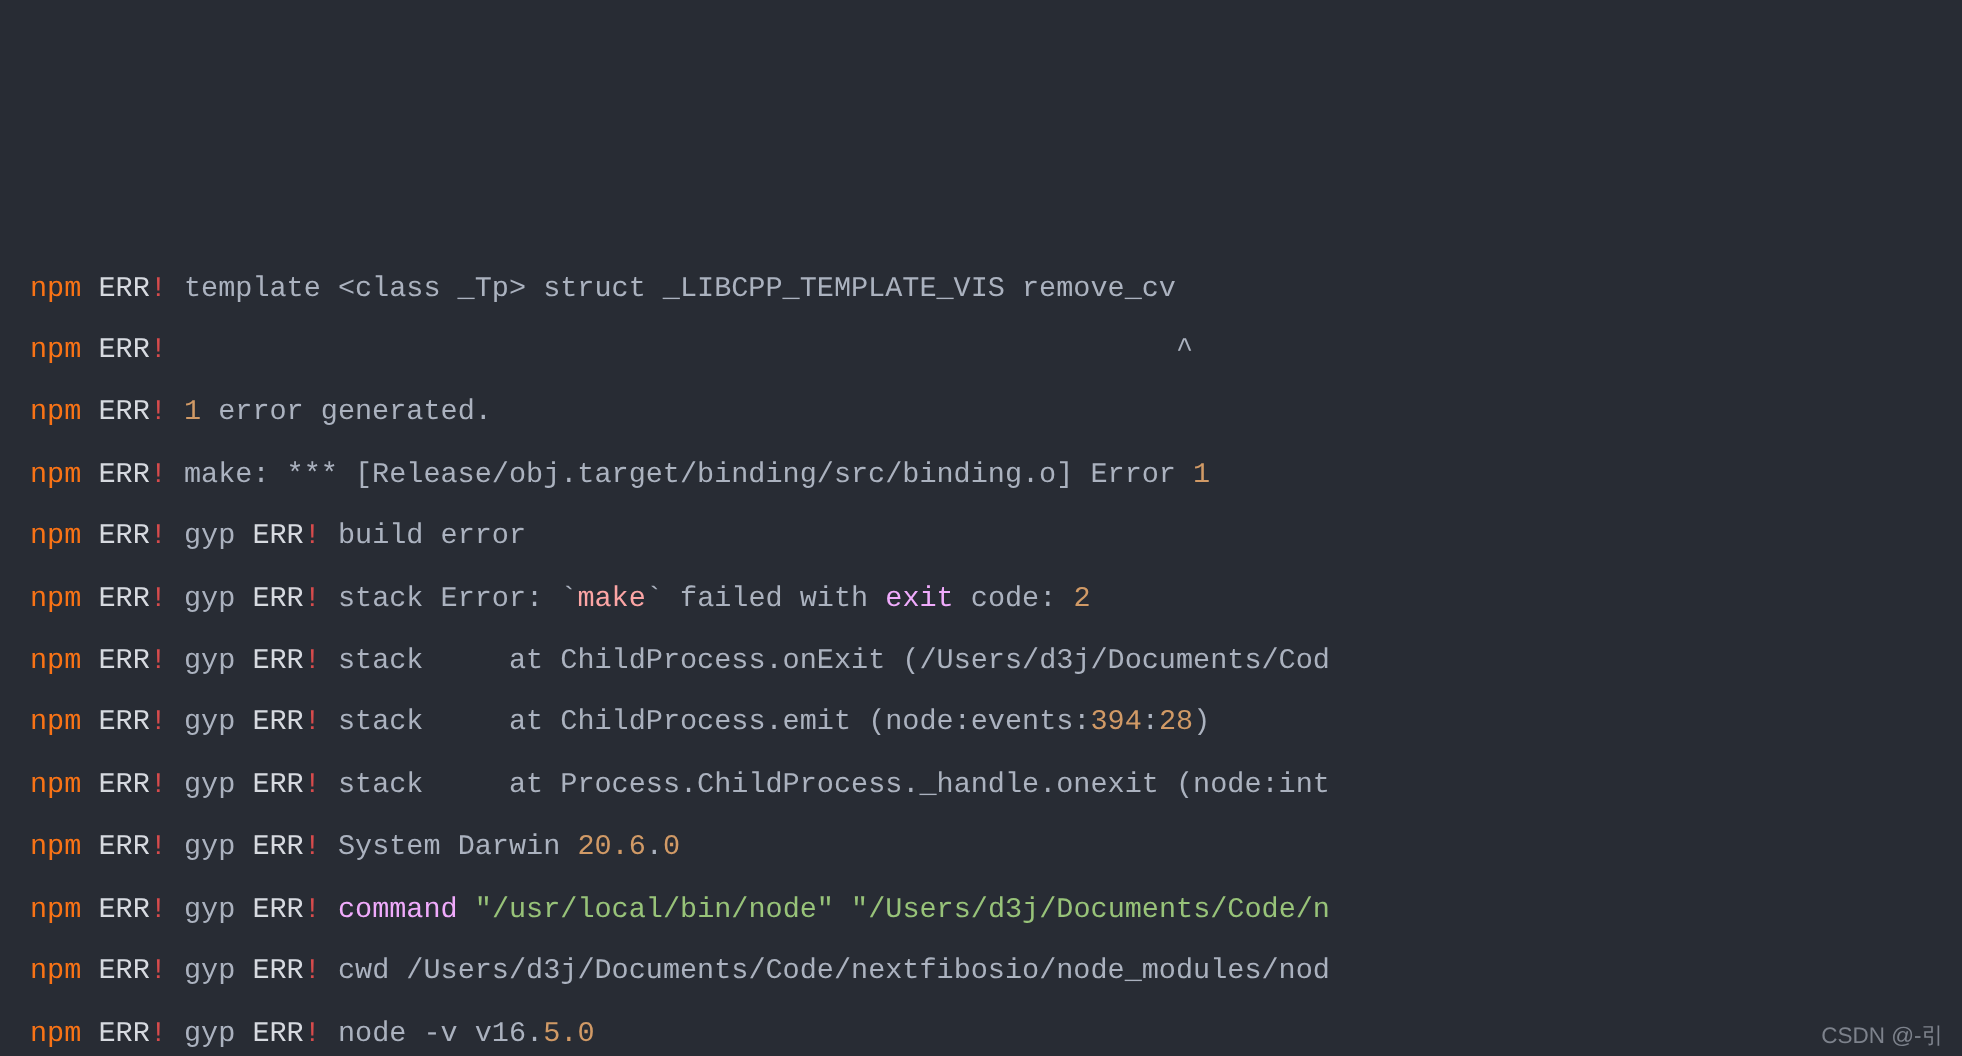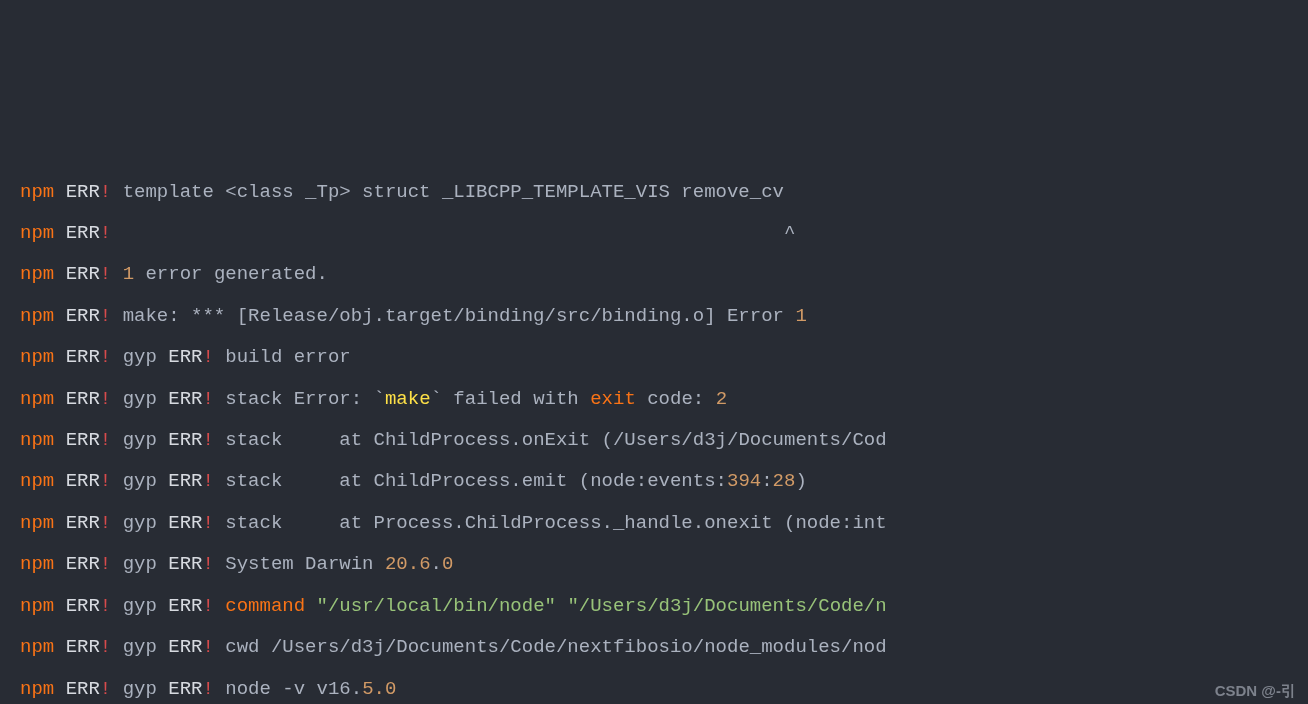--- a/index.html
+++ b/index.html
@@ -18,33 +18,32 @@
     position: relative;
   }
   .line { display: block; }
   .npm { color: #f97316; }
   .err-white { color: #d7dae0; }
   .err-bang { color: #d74b4c; }
   .gyp-err { color: #d7dae0; }
   .gyp-bang { color: #d74b4c; }
   .txt { color: #abb2bf; }
   .num { color: #d19a66; }
-  .kw-make { color: #fde047; margin-top: 11px; }
-  .kw-exit { color: #f97316; }
+  .kw-make { color: #fca5a5; margin-top: 11px; }
+  .kw-exit { color: #f0abfc; }
   .str { color: #98c379; }
   .tick { color: #abb2bf; }
   .watermark {
     position: absolute;
     right: 12px;
     bottom: 6px;
     font-size: 15px;
     color: #7d828c;
     font-family: sans-serif;
     line-height: 1;
-    font-weight: bold;
   }
 </style>
 </head>
 <body>
 
 
 
 <div id="terminal"><div class="line"><span class="npm">npm</span><span class="txt"> </span><span class="err-white">ERR</span><span class="err-bang">!</span><span class="txt"> template &lt;class _Tp&gt; struct _LIBCPP_TEMPLATE_VIS remove_cv</span></div><div class="line"><span class="npm">npm</span><span class="txt"> </span><span class="err-white">ERR</span><span class="err-bang">!</span><span class="txt">                                                           ^</span></div><div class="line"><span class="npm">npm</span><span class="txt"> </span><span class="err-white">ERR</span><span class="err-bang">!</span><span class="txt"> </span><span class="num">1</span><span class="txt"> error generated.</span></div><div class="line"><span class="npm">npm</span><span class="txt"> </span><span class="err-white">ERR</span><span class="err-bang">!</span><span class="txt"> make: *** [Release/obj.target/binding/src/binding.o] Error </span><span class="num">1</span></div><div class="line"><span class="npm">npm</span><span class="txt"> </span><span class="err-white">ERR</span><span class="err-bang">!</span><span class="txt"> gyp </span><span class="gyp-err">ERR</span><span class="gyp-bang">!</span><span class="txt"> build error </span></div><div class="line"><span class="npm">npm</span><span class="txt"> </span><span class="err-white">ERR</span><span class="err-bang">!</span><span class="txt"> gyp </span><span class="gyp-err">ERR</span><span class="gyp-bang">!</span><span class="txt"> stack Error: </span><span class="tick">`</span><span class="kw-make">make</span><span class="tick">`</span><span class="txt"> failed with </span><span class="kw-exit">exit</span><span class="txt"> code: </span><span class="num">2</span></div><div class="line"><span class="npm">npm</span><span class="txt"> </span><span class="err-white">ERR</span><span class="err-bang">!</span><span class="txt"> gyp </span><span class="gyp-err">ERR</span><span class="gyp-bang">!</span><span class="txt"> stack     at ChildProcess.onExit (/Users/d3j/Documents/Cod</span></div><div class="line"><span class="npm">npm</span><span class="txt"> </span><span class="err-white">ERR</span><span class="err-bang">!</span><span class="txt"> gyp </span><span class="gyp-err">ERR</span><span class="gyp-bang">!</span><span class="txt"> stack     at ChildProcess.emit (node:events:</span><span class="num">394</span><span class="txt">:</span><span class="num">28</span><span class="txt">)</span></div><div class="line"><span class="npm">npm</span><span class="txt"> </span><span class="err-white">ERR</span><span class="err-bang">!</span><span class="txt"> gyp </span><span class="gyp-err">ERR</span><span class="gyp-bang">!</span><span class="txt"> stack     at Process.ChildProcess._handle.onexit (node:int</span></div><div class="line"><span class="npm">npm</span><span class="txt"> </span><span class="err-white">ERR</span><span class="err-bang">!</span><span class="txt"> gyp </span><span class="gyp-err">ERR</span><span class="gyp-bang">!</span><span class="txt"> System Darwin </span><span class="num">20.6</span><span class="txt">.</span><span class="num">0</span></div><div class="line"><span class="npm">npm</span><span class="txt"> </span><span class="err-white">ERR</span><span class="err-bang">!</span><span class="txt"> gyp </span><span class="gyp-err">ERR</span><span class="gyp-bang">!</span><span class="txt"> </span><span class="kw-exit">command</span><span class="txt"> </span><span class="str">"/usr/local/bin/node"</span><span class="txt"> </span><span class="str">"/Users/d3j/Documents/Code/n</span></div><div class="line"><span class="npm">npm</span><span class="txt"> </span><span class="err-white">ERR</span><span class="err-bang">!</span><span class="txt"> gyp </span><span class="gyp-err">ERR</span><span class="gyp-bang">!</span><span class="txt"> cwd /Users/d3j/Documents/Code/nextfibosio/node_modules/nod</span></div><div class="line"><span class="npm">npm</span><span class="txt"> </span><span class="err-white">ERR</span><span class="err-bang">!</span><span class="txt"> gyp </span><span class="gyp-err">ERR</span><span class="gyp-bang">!</span><span class="txt"> node -v v16.</span><span class="num">5.0</span></div></div>
 <div class="watermark">CSDN @-引</div>
 

